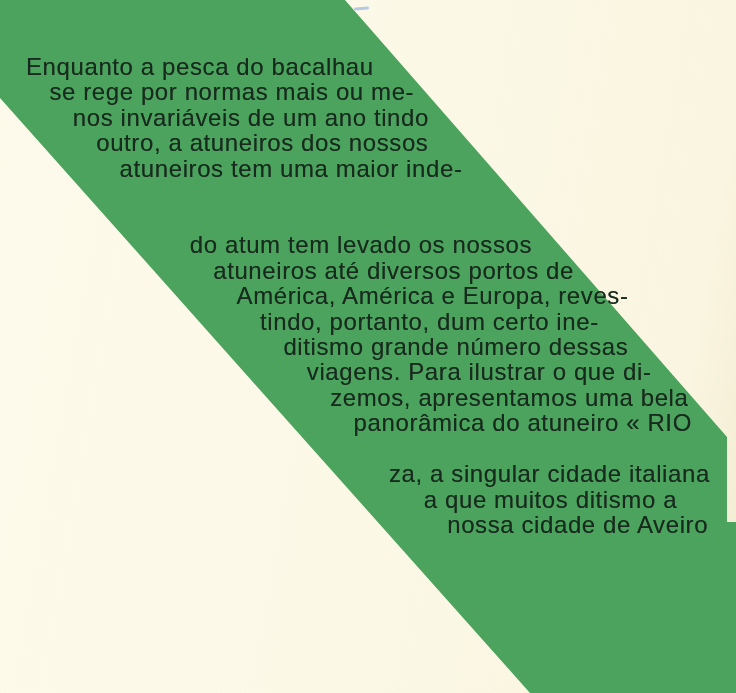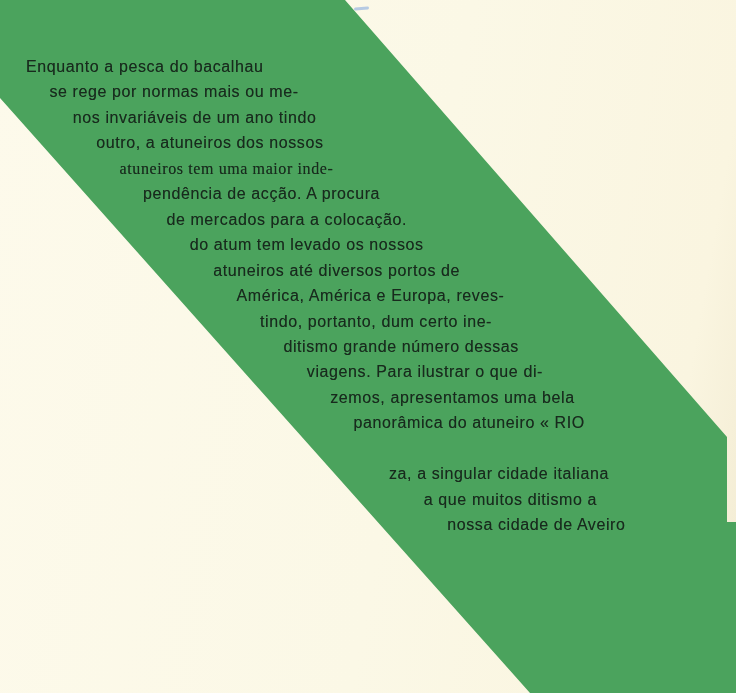--- a/index.html
+++ b/index.html
@@ -18,21 +18,21 @@
     display: block;
   }
   .band-text-layer {
     position: absolute;
     left: 0; top: 0;
     width: 736px; height: 693px;
   }
   .text-line {
     position: absolute;
     white-space: nowrap;
-    font-size: 16px;
+    font-size: 24px;
     line-height: 25px;
     letter-spacing: 0.6px;
     font-weight: 500;
     color: #182a1d;
     text-shadow: 0 0 0.5px rgba(24,42,29,0.55);
   }
   .pen-mark {
     position: absolute;
     left: 354px; top: 7px;
     width: 15px; height: 3px;
@@ -48,23 +48,21 @@
 
   <svg class="band-svg" viewBox="0 0 736 693" xmlns="http://www.w3.org/2000/svg" aria-hidden="true">
     <polygon points="0,0 345,0 727,437 727,522 736,522 736,693 530,693 0,98" fill="#4ba35d"></polygon>
   </svg>
 
   <div class="band-text-layer">
       <div class="text-line" style="left: 26px; top: 54px; color: rgb(24, 42, 29);">Enquanto a pesca do bacalhau</div>
       <div class="text-line" style="left: 49.4px; top: 79.45px; color: rgb(24, 42, 29);">se rege por normas mais ou me-</div>
       <div class="text-line" style="left: 72.8px; top: 104.9px; color: rgb(24, 42, 29);">nos invariáveis de um ano tindo</div>
       <div class="text-line" style="left: 96.2px; top: 130.35px; color: rgb(24, 42, 29);">outro, a atuneiros dos nossos</div>
-      <div class="text-line" style="left: 119.6px; top: 155.8px; color: rgb(24, 42, 29); font-family: Liberation Serif, serif;">atuneiros tem uma maior inde-</div>
-      <div class="text-line" style="left: 143px; top: 181.25px; color: rgb(24, 42, 29);">pendência de acção. A procura</div>
-      <div class="text-line" style="left: 166.4px; top: 206.7px; color: rgb(24, 42, 29);">de mercados para a colocação.</div>
+      <div class="text-line" style="left: 119.6px; top: 155.8px; color: rgb(24, 42, 29);">atuneiros tem uma maior inde-</div>
       <div class="text-line" style="left: 189.8px; top: 232.15px; color: rgb(24, 42, 29);">do atum tem levado os nossos</div>
       <div class="text-line" style="left: 213.2px; top: 257.6px; color: rgb(24, 42, 29);">atuneiros até diversos portos de</div>
       <div class="text-line" style="left: 236.6px; top: 283.05px; color: rgb(24, 42, 29);">América, América e Europa, reves-</div>
       <div class="text-line" style="left: 260px; top: 308.5px; color: rgb(24, 42, 29); text-align: center;">tindo, portanto, dum certo ine-</div>
       <div class="text-line" style="left: 283.4px; top: 333.95px; color: rgb(24, 42, 29);">ditismo grande número dessas</div>
       <div class="text-line" style="left: 306.8px; top: 359.4px; color: rgb(24, 42, 29);">viagens. Para ilustrar o que di-</div>
       <div class="text-line" style="left: 330.2px; top: 384.85px; color: rgb(24, 42, 29);">zemos, apresentamos uma bela</div>
       <div class="text-line" style="left: 353.6px; top: 410.3px; color: rgb(24, 42, 29);">panorâmica do atuneiro « RIO</div>
       <div class="text-line" style="left: 389px; top: 461.2px; color: rgb(24, 42, 29);">za, a singular cidade italiana</div>
       <div class="text-line" style="left: 423.8px; top: 486.65px; color: rgb(24, 42, 29);">a que muitos ditismo a</div>

